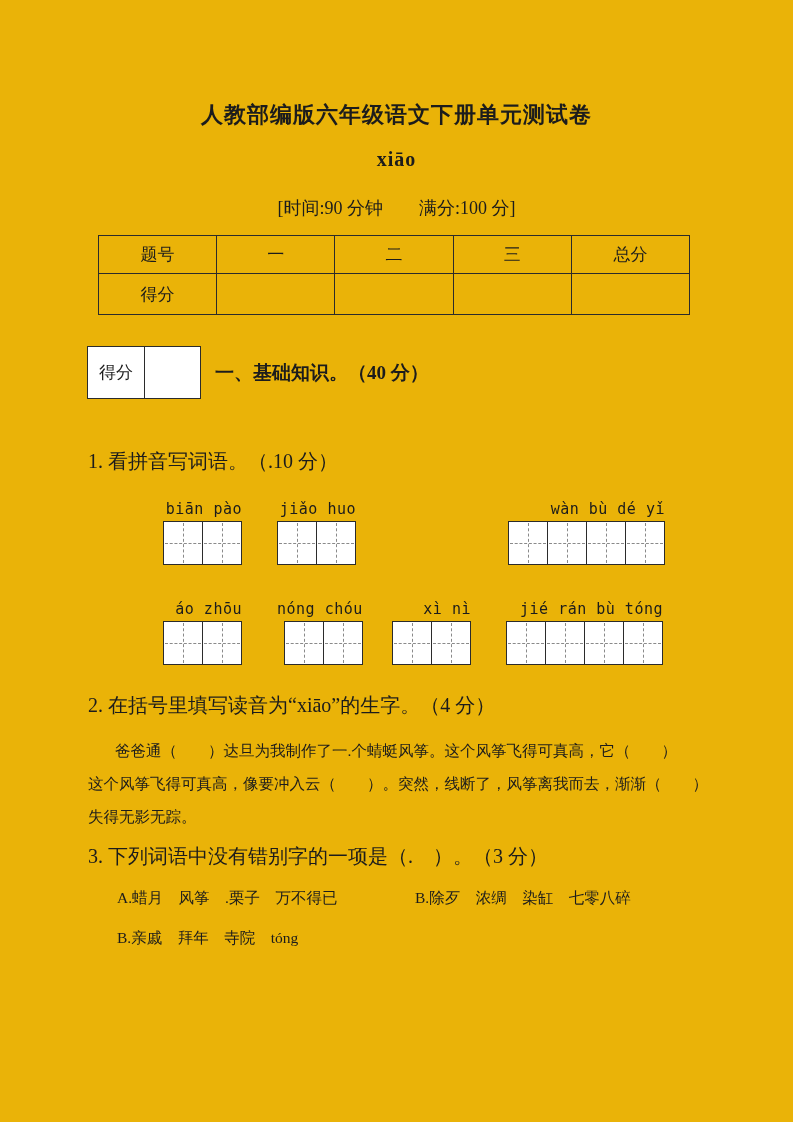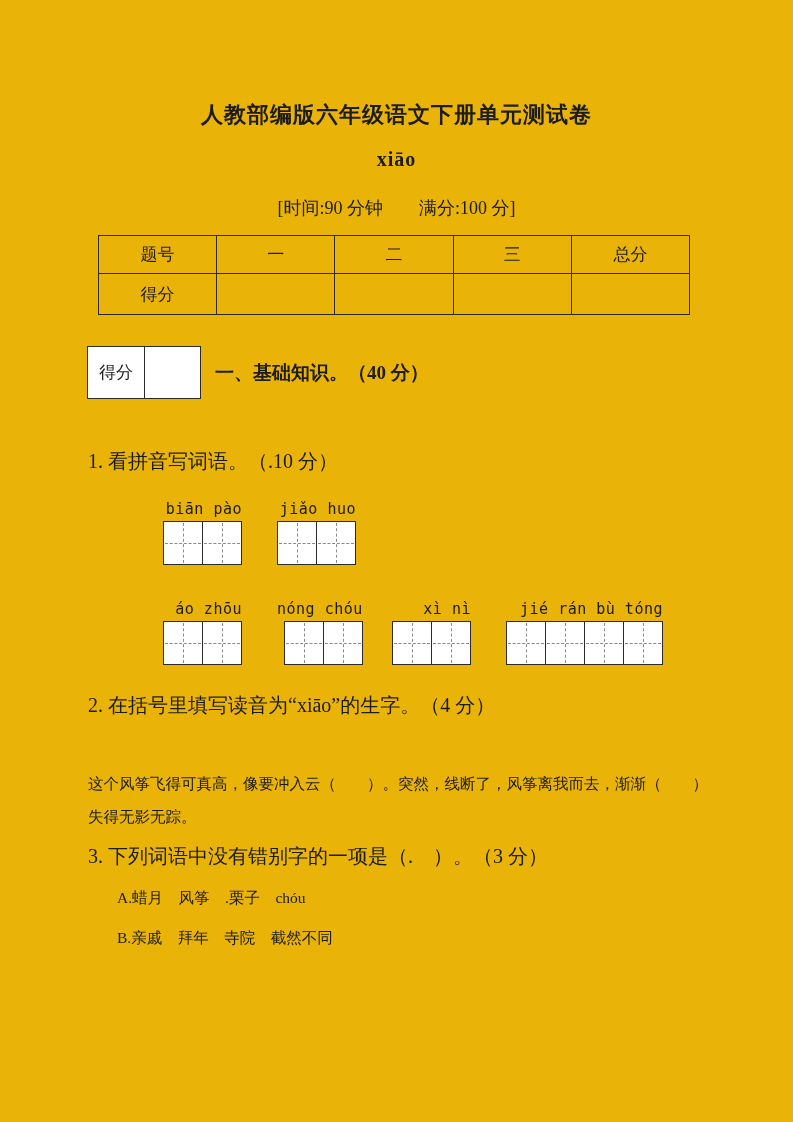--- a/index.html
+++ b/index.html
@@ -111,20 +111,29 @@
       <div class="cell"></div>
     </div>
   </div>
   <div class="pgroup" style="left:277px;top:501px">
     <div class="pinyin">jiǎo huo</div>
     <div class="pgrid">
       <div class="cell"></div>
       <div class="cell"></div>
     </div>
   </div>
+  <div class="pgroup" style="left:508px;top:501px">
+    <div class="pinyin">wàn bù dé yǐ</div>
+    <div class="pgrid">
+      <div class="cell"></div>
+      <div class="cell"></div>
+      <div class="cell"></div>
+      <div class="cell"></div>
+    </div>
+  </div>
 
   <div class="pgroup" style="left:163px;top:601px">
     <div class="pinyin">áo zhōu</div>
     <div class="pgrid">
       <div class="cell"></div>
       <div class="cell"></div>
     </div>
   </div>
   <div class="pgroup" style="left:277px;top:601px">
     <div class="pinyin">nóng chóu</div>
@@ -145,22 +154,24 @@
     <div class="pgrid">
       <div class="cell"></div>
       <div class="cell"></div>
       <div class="cell"></div>
       <div class="cell"></div>
     </div>
   </div>
 
   <div class="abs q-text" style="top:692px">2. 在括号里填写读音为“xiāo”的生字。（4 分）</div>
 
+  <div class="abs passage-line" style="left:115px;top:741px">爸爸通（　　）达旦为我制作了一.个蜻蜓风筝。这个风筝飞得可真高，它（　　）</div>
   <div class="abs passage-line" style="left:88px;top:774px">这个风筝飞得可真高，像要冲入云（　　）。突然，线断了，风筝离我而去，渐渐（　　）</div>
   <div class="abs passage-line" style="left:88px;top:807px">失得无影无踪。</div>
 
   <div class="abs q-text" style="top:843px">3. 下列词语中没有错别字的一项是（.　）。（3 分）</div>
 
-  <div class="option" style="left:117px;top:888px">A.蜡月　风筝　.栗子　chóu</div>
-  <div class="option" style="left:117px;top:928px">B.亲戚　拜年　寺院　截然不同</div>
+  <div class="option" style="left:117px;top:888px">A.蜡月　风筝　.栗子　万不得已</div>
+  <div class="option" style="left:415px;top:888px">B.除歹　浓绸　染缸　七零八碎</div>
+  <div class="option" style="left:117px;top:928px">B.亲戚　拜年　寺院　tóng</div>
 
 
 </div>
 
 </body></html>

